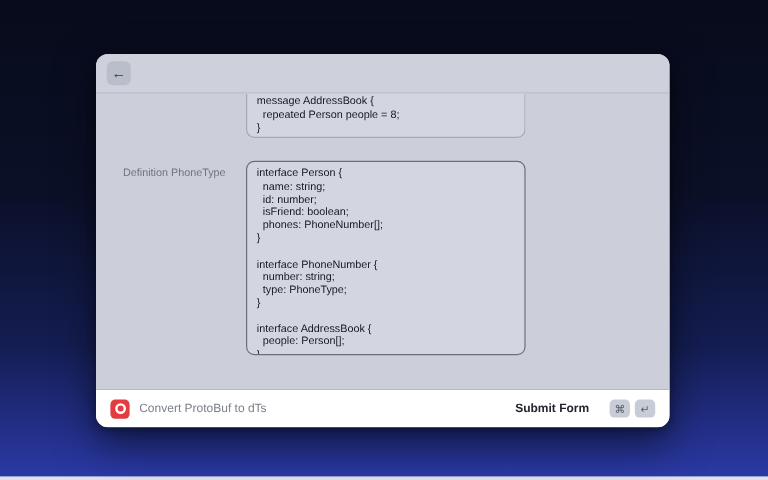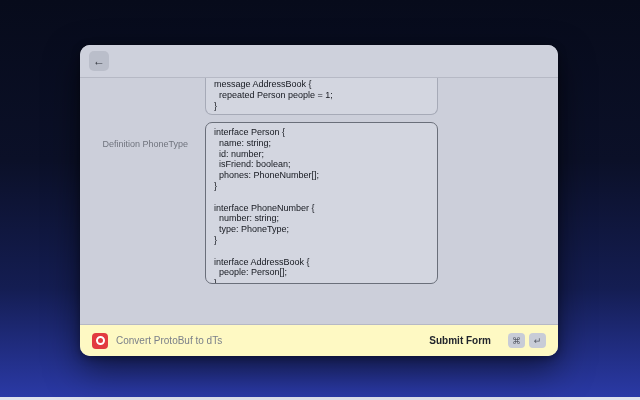--- a/index.html
+++ b/index.html
@@ -48,33 +48,33 @@
     font-size: 9px; line-height: 10.8px; color: #15181f;
     white-space: pre; overflow: hidden;
   }
   .code-block.proto {
     top: 0; height: 37px;
     border: 1px solid #a6aab7; border-top: none;
     border-radius: 0 0 7px 7px;
     padding: 1px 8px 4px 8px;
   }
   .code-block.typescript {
-    top: 44px; height: 162px;
+    top: 56px; height: 162px;
     border: 1px solid #6a6f7a;
     border-radius: 7px;
     padding: 4px 8px;
   }
   .field-label {
     position: absolute; left: 0; top: 61px; width: 117px;
     text-align: right; padding-right: 9px;
     font-size: 9px; color: #70747e;
   }
   .window-footer {
     height: 32px; flex: 0 0 32px;
-    background: #fef9c3;
+    background: #ffffff;
     border-top: 1px solid #b6b9c5;
     display: flex; align-items: center;
     padding: 0 12px;
   }
   .ext-icon {
     width: 16px; height: 16px; border-radius: 4px;
     background: #e23b40;
     display: flex; align-items: center; justify-content: center;
     flex: 0 0 16px;
   }
@@ -110,21 +110,21 @@
 <div class="window">
 
   <div class="window-header">
     <div class="back-button">
       <span class="arrow">←</span>
     </div>
   </div>
 
   <div class="window-content">
     <div class="code-block proto">message AddressBook {
-  repeated Person people = 1;
+  repeated Person people = 8;
 }</div>
 
     <div class="field-label">Definition PhoneType</div>
 
     <div class="code-block typescript">interface Person {
   name: string;
   id: number;
   isFriend: boolean;
   phones: PhoneNumber[];
 }

